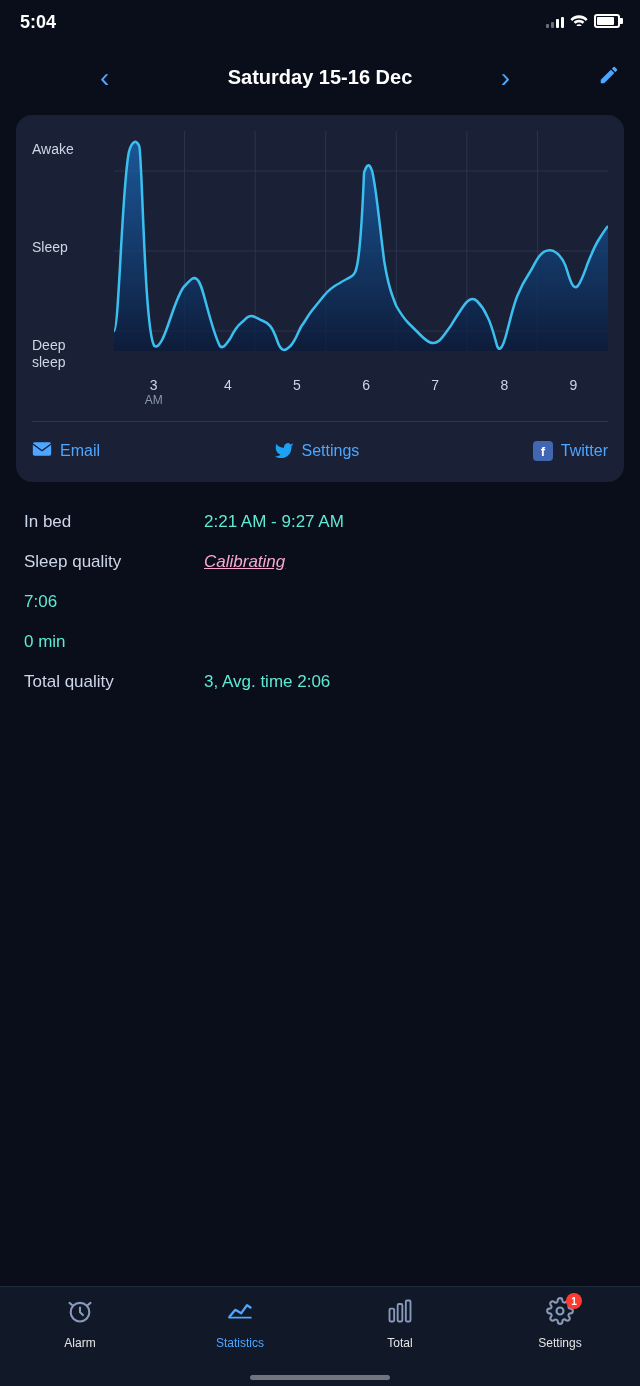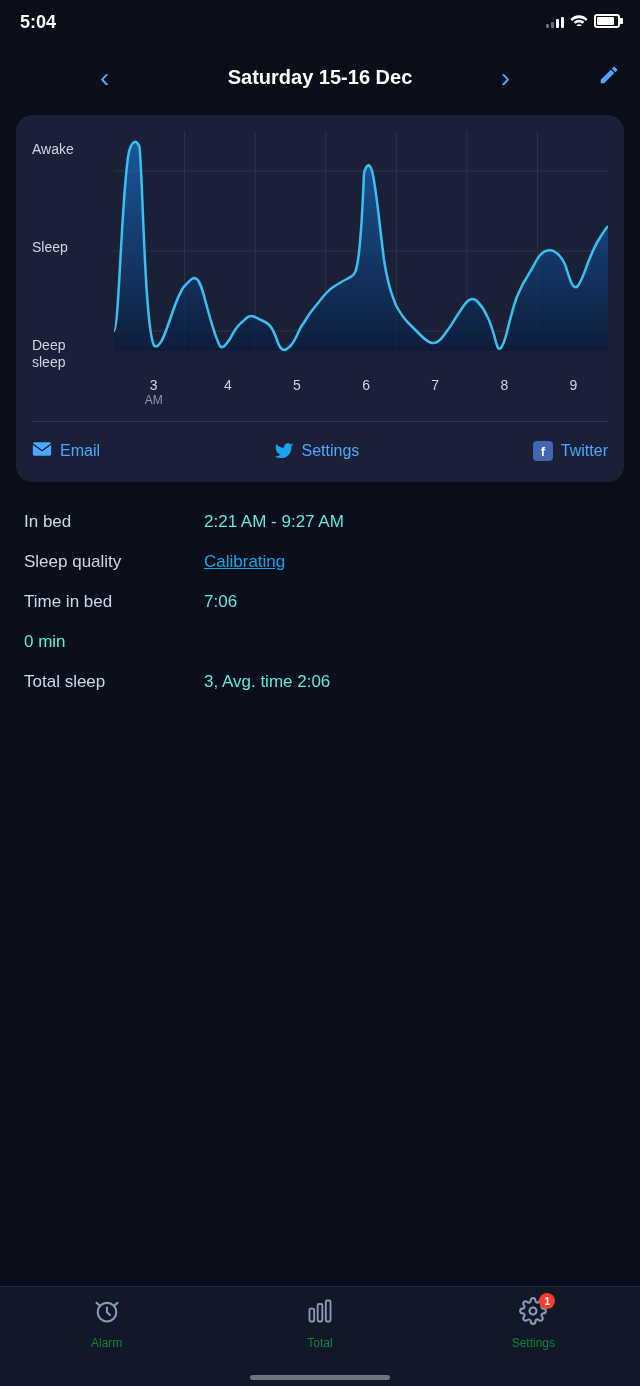--- a/index.html
+++ b/index.html
@@ -186,22 +186,23 @@
     .stat-label {
       color: #cdd6e8;
       font-size: 17px;
       min-width: 180px;
     }
     .stat-value {
       color: #5eead4;
       font-size: 17px;
     }
     .stat-value.link {
-      color: #0ea5e9;
+      color: #f9a8d4;
       text-decoration: underline;
+      font-style: italic;
     }
 
     
     .tab-bar {
       position: absolute;
       bottom: 0;
       left: 0;
       right: 0;
       height: 100px;
       background: #111827;
@@ -221,21 +222,21 @@
     }
     .tab-icon {
       font-size: 26px;
       color: #8899bb;
     }
     .tab-icon.active {
       color: #4da6ff;
     }
     .tab-label {
       font-size: 12px;
-      color: #15803d;
+      color: #e5e5e5;
     }
     .tab-label.active {
       color: #4da6ff;
     }
     .tab-badge {
       position: absolute;
       top: -4px;
       right: calc(50% - 22px);
       background: #ff3b30;
       color: #fff;
@@ -468,45 +469,53 @@
 <div class="stats-section">
   <div class="stat-row">
     <span class="stat-label">In bed</span>
     <span class="stat-value">2:21 AM - 9:27 AM</span>
   </div>
   <div class="stat-row">
     <span class="stat-label">Sleep quality</span>
     <span class="stat-value link" style="cursor:pointer;">Calibrating</span>
   </div>
   <div class="stat-row">
-    <span class="stat-label">Time in bed</span>
     <span class="stat-value">7:06</span>
   </div>
   <div class="stat-row">
     <span class="stat-value">0 min</span>
   </div>
   <div class="stat-row">
-    <span class="stat-label">Total sleep</span>
+    <span class="stat-label">Total quality</span>
     <span class="stat-value">3, Avg. time 2:06</span>
   </div>
 </div>
 
 <div class="tab-bar">
 
   <div class="tab-item">
     <span class="tab-icon">
       <svg width="28" height="28" viewBox="0 0 24 24" fill="none">
         <circle cx="12" cy="13" r="8" stroke="#8899bb" stroke-width="1.8"></circle>
         <path d="M12 9v4l2.5 2.5" stroke="#8899bb" stroke-width="1.8" stroke-linecap="round"></path>
         <path d="M3 5l3 2.5M21 5l-3 2.5" stroke="#8899bb" stroke-width="1.8" stroke-linecap="round"></path>
       </svg>
     </span>
     <span class="tab-label">Alarm</span>
   </div>
 
+  <div class="tab-item">
+    <span class="tab-icon active">
+      <svg width="28" height="28" viewBox="0 0 24 24" fill="none">
+        <polyline points="3,17 8,11 13,14 18,7 21,9" stroke="#4da6ff" stroke-width="2" stroke-linecap="round" stroke-linejoin="round" fill="none"></polyline>
+        <rect x="2" y="17" width="20" height="1.5" fill="#4da6ff" rx="0.5"></rect>
+      </svg>
+    </span>
+    <span class="tab-label active">Statistics</span>
+  </div>
 
   <div class="tab-item">
     <span class="tab-icon">
       <svg width="28" height="28" viewBox="0 0 24 24" fill="none">
         <rect x="3" y="10" width="4" height="11" rx="1" stroke="#8899bb" stroke-width="1.6"></rect>
         <rect x="10" y="6" width="4" height="15" rx="1" stroke="#8899bb" stroke-width="1.6"></rect>
         <rect x="17" y="3" width="4" height="18" rx="1" stroke="#8899bb" stroke-width="1.6"></rect>
       </svg>
     </span>
     <span class="tab-label">Total</span>

